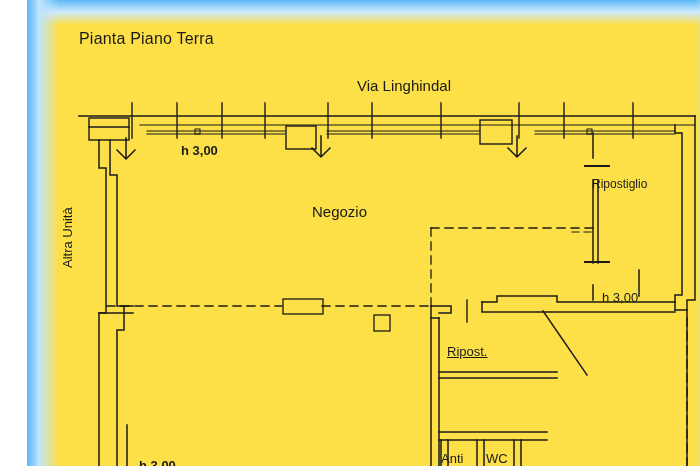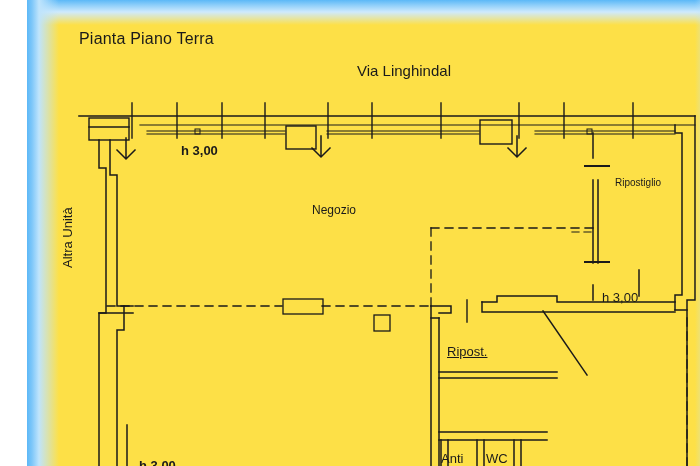--- a/index.html
+++ b/index.html
@@ -55,30 +55,30 @@
     font-family: "Liberation Sans", sans-serif;
     white-space: nowrap;
     z-index: 3;
   }
   #title-text {
     left: 52px; top: 30px;
     font-size: 16px;
     letter-spacing: 0.2px;
   }
   #street-label {
-    left: 330px; top: 62px;
+    left: 330px; top: 77px;
     font-size: 15px;
   }
   #room-negozio {
     left: 285px; top: 203px;
+    font-size: 15px;
+  }
+  #room-ripostiglio {
+    left: 565px; top: 177px;
     font-size: 12px;
-  }
-  #room-ripostiglio {
-    left: 588px; top: 177px;
-    font-size: 10px;
   }
   #room-ripost {
     left: 420px; top: 344px;
     font-size: 13px;
     text-decoration: underline;
   }
   #room-anti {
     left: 414px; top: 451px;
     font-size: 13px;
   }

